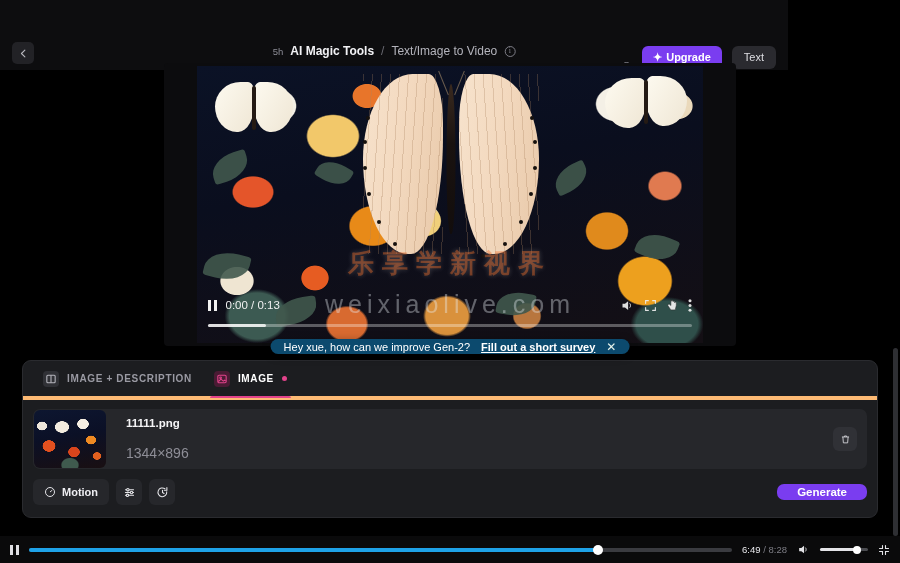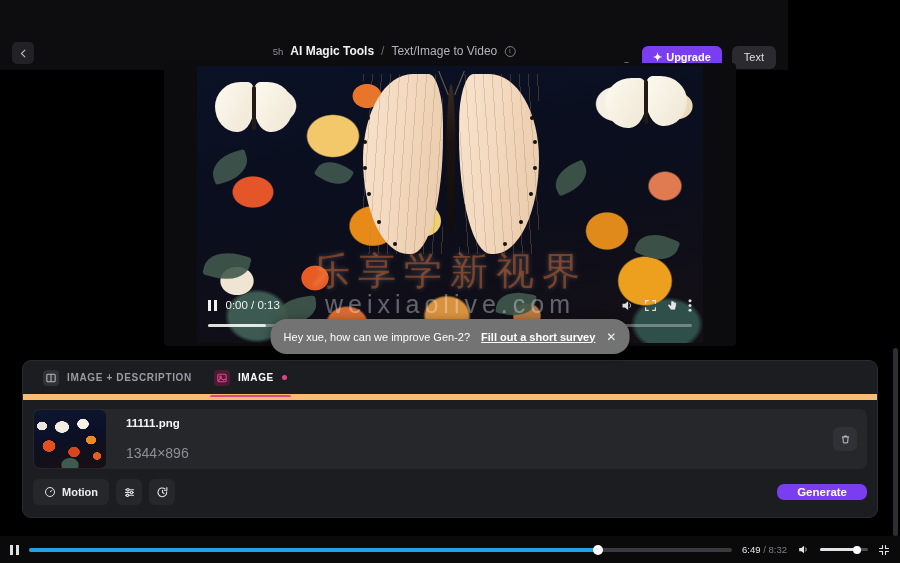--- a/index.html
+++ b/index.html
@@ -151,21 +151,21 @@
   }
   
   .sbfly { position: absolute; }
   .sbw {
     position: absolute; top: 0;
     background: linear-gradient(120deg, #fdfaf0, #efe6d4);
   }
   .watermark-cn {
     position: absolute; left: 50%; top: 180px;
     transform: translateX(-50%);
-    font-size: 38px; font-weight: normal;
+    font-size: 26px; font-weight: bold;
     letter-spacing: 8px; white-space: nowrap;
     color: rgba(240,110,40,.42);
     text-shadow: 0 0 5px rgba(255,255,255,.22);
     font-family: "DejaVu Sans", sans-serif;
   }
   .watermark-en {
     position: absolute; left: 50%; top: 224px;
     transform: translateX(-50%);
     font-size: 25px; letter-spacing: 5px; white-space: nowrap;
     color: rgba(235,238,245,.38);
@@ -188,23 +188,23 @@
     height: 3px; background: rgba(255,255,255,.32); border-radius: 2px;
   }
   .vc-buffered {
     position: absolute; left: 0; top: 0; height: 3px;
     width: 12%; background: rgba(255,255,255,.80); border-radius: 2px;
   }
   
   .toast {
     position: absolute; left: 50%; bottom: -8px;
     transform: translateX(-50%);
-    background: #737373;
+    background: #0c4a6e;
     border-radius: 16px;
-    height: 35px; padding: 0 13px;
+    height: 15px; padding: 0 13px;
     display: flex; align-items: center; gap: 11px;
     white-space: nowrap;
     box-shadow: 0 2px 8px rgba(0,0,0,.4);
     z-index: 6;
   }
   .toast-text { color: #fff; font-size: 11px; }
   .toast-link {
     color: #fff; font-size: 11px; font-weight: bold;
     text-decoration: underline; cursor: pointer;
   }
@@ -214,21 +214,21 @@
   .panel {
     position: absolute; left: 22px; top: 360px;
     width: 856px; height: 158px;
     background: #1c1d20;
     border: 1px solid #2a2b2f;
     border-radius: 9px;
   }
   .tabs {
     display: flex; align-items: center;
     height: 39px; padding: 0 10px; gap: 2px;
-    border-bottom: 6px solid #fdba74;
+    border-bottom: 4px solid #fdba74;
   }
   .tab {
     display: flex; align-items: center; gap: 8px;
     height: 38px; padding: 0 10px;
     cursor: pointer; position: relative;
   }
   .tab-label {
     font-size: 10px; letter-spacing: .65px;
     color: #9a9aa3; font-weight: bold;
   }
@@ -593,21 +593,21 @@
       </div>
 
     <div class="pb-track">
       <div class="pb-fill"></div>
       <div class="pb-knob"></div>
     </div>
 
     <span class="pb-time">
       <span class="pb-cur">6:49</span>
       <span class="pb-dur">/</span>
-      <span class="pb-dur">8:32</span>
+      <span class="pb-dur">8:28</span>
     </span>
 
     <span class="pb-icon">
       <svg width="13" height="13" viewBox="0 0 24 24">
         <path d="M4 9h4l5-4v14l-5-4H4z" fill="#e4e4e8"></path>
         <path d="M16 9c1.2 1.2 1.2 4.8 0 6" fill="none" stroke="#e4e4e8" stroke-width="1.8" stroke-linecap="round"></path>
       </svg>
     </span>
 
     <div class="pb-vol-track">

